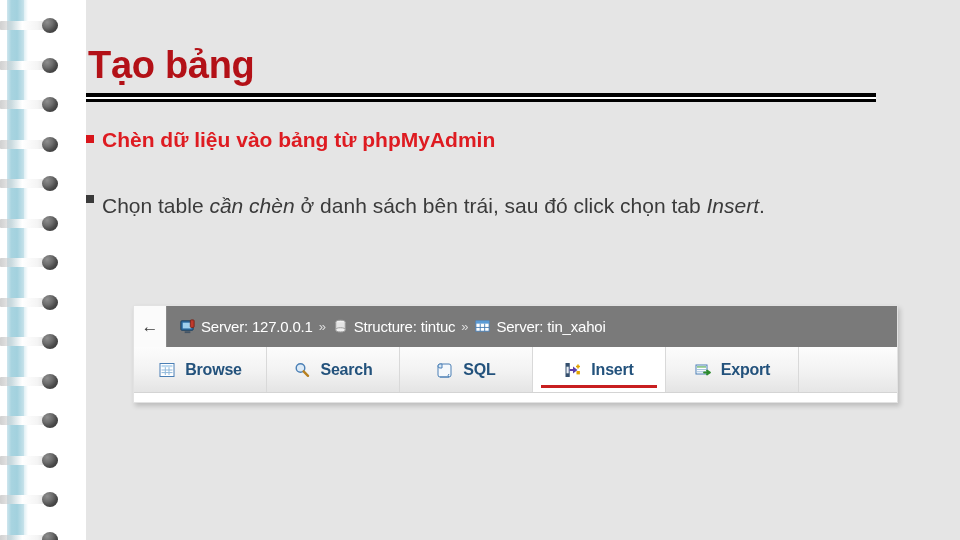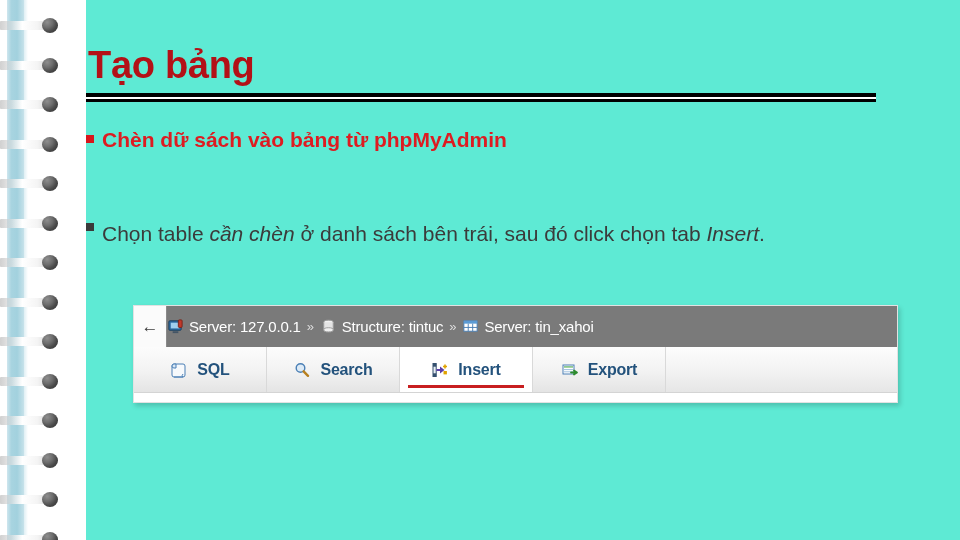--- a/index.html
+++ b/index.html
@@ -12,21 +12,21 @@
     background: #ffffff;
     font-family: "Liberation Sans", sans-serif;
     overflow: hidden;
     position: relative;
   }
 
   
   #slide {
     position: absolute;
     inset: 0;
-    background: #5eead4;
+    background: #e5e5e5;
     overflow: hidden;
   }
 
   
   #binding {
     position: absolute;
     left: 0;
     top: 0;
     width: 86px;
     height: 540px;
@@ -144,21 +144,20 @@
     font-weight: bold;
     color: #DE1B21;
     line-height: 28px;
     white-space: nowrap;
   }
 
   #bullet-2 {
     left: 0px;
     top: 186px;
     width: 790px;
-    margin-top: 28px;
   }
   #bullet-2 .btext {
     font-size: 21px;
     color: #3b3b3b;
     line-height: 40px;
     font-weight: 400;
   }
   #bullet-2 .btext em {
     font-style: italic;
   }
@@ -194,20 +193,21 @@
     border-right: 1px solid #8a8a8a;
   }
   .pma-back .arrow {
     color: #3c3c3c;
     font-size: 17px;
     line-height: 1;
   }
   .crumbs {
     display: flex;
     align-items: center;
+    padding-left: 12px;
     color: #ffffff;
     font-size: 15px;
     white-space: nowrap;
     letter-spacing: -0.2px;
   }
   .crumbs .sep {
     color: #dddddd;
     margin: 0 6px;
     font-size: 13px;
   }
@@ -334,21 +334,21 @@
     <div id="title">Tạo bảng</div>
 
     <div id="title-rule">
       <div class="rule-a"></div>
       <div class="rule-gap"></div>
       <div class="rule-b"></div>
     </div>
 
     <div class="bullet-row" id="bullet-1">
       <span class="sq red"></span>
-      <span class="btext">Chèn dữ sách vào bảng từ phpMyAdmin</span>
+      <span class="btext">Chèn dữ liệu vào bảng từ phpMyAdmin</span>
     </div>
 
     <div class="bullet-row" id="bullet-2">
       <span class="sq dark"></span>
       <span class="btext"><span>Chọn table </span><em>cần chèn</em><span> ở danh sách bên trái, sau đó click chọn</span>
         <span>tab </span><em>Insert</em><span>.</span>
       </span>
     </div>
 
     <div id="pma">
@@ -393,35 +393,48 @@
               </span>
               <span>Server: tin_xahoi</span>
             </span>
           </div>
       </div>
 
       <div class="pma-tabs" id="pma-tabs">
           <div class="pma-tab">
             <span class="tico">
               <svg width="18" height="18" viewBox="0 0 18 18">
-                <path d="M4 3 h9 a2 2 0 0 1 2 2 v9 a2 2 0 0 1 -2 2 h-9 a2 2 0 0 1 -2 -2 v-9 a2 2 0 0 1 2 -2 z" fill="#f6f9fc" stroke="#4a7fb5"></path>
-                <path d="M4 3 a2 2 0 0 0 0 4 h2 v-4 z" fill="#d9e8f5" stroke="#4a7fb5"></path>
-                <path d="M13 13 a2 2 0 0 0 0 3 h-9" fill="none" stroke="#4a7fb5"></path>
+                <rect x="2" y="2.5" width="14" height="13" fill="#ffffff" stroke="#4a7fb5"></rect>
+                <rect x="3.5" y="4" width="11" height="2.2" fill="#bcd9f0"></rect>
+                <line x1="7.3" y1="6.2" x2="7.3" y2="14" stroke="#8fb8da"></line>
+                <line x1="11" y1="6.2" x2="11" y2="14" stroke="#8fb8da"></line>
+                <line x1="3.5" y1="9" x2="14.5" y2="9" stroke="#8fb8da"></line>
+                <line x1="3.5" y1="11.6" x2="14.5" y2="11.6" stroke="#8fb8da"></line>
               </svg>
             </span>
-            <span class="tlabel">SQL</span>
+            <span class="tlabel">Browse</span>
           </div>
           <div class="pma-tab">
             <span class="tico">
               <svg width="18" height="18" viewBox="0 0 18 18">
                 <circle cx="7.5" cy="7" r="4.3" fill="#dceaf6" stroke="#4a7fb5" stroke-width="1.4"></circle>
                 <line x1="10.6" y1="10.3" x2="15" y2="14.8" stroke="#b8801f" stroke-width="2.4" stroke-linecap="round"></line>
               </svg>
             </span>
             <span class="tlabel">Search</span>
+          </div>
+          <div class="pma-tab">
+            <span class="tico">
+              <svg width="18" height="18" viewBox="0 0 18 18">
+                <path d="M4 3 h9 a2 2 0 0 1 2 2 v9 a2 2 0 0 1 -2 2 h-9 a2 2 0 0 1 -2 -2 v-9 a2 2 0 0 1 2 -2 z" fill="#f6f9fc" stroke="#4a7fb5"></path>
+                <path d="M4 3 a2 2 0 0 0 0 4 h2 v-4 z" fill="#d9e8f5" stroke="#4a7fb5"></path>
+                <path d="M13 13 a2 2 0 0 0 0 3 h-9" fill="none" stroke="#4a7fb5"></path>
+              </svg>
+            </span>
+            <span class="tlabel">SQL</span>
           </div>
           <div class="pma-tab active">
             <span class="tico">
               <svg width="18" height="18" viewBox="0 0 18 18">
                 <rect x="2" y="2.5" width="3.2" height="13" fill="#e9eef5" stroke="#35506e"></rect>
                 <rect x="2" y="2.5" width="3.2" height="3.2" fill="#35506e"></rect>
                 <rect x="2" y="12.3" width="3.2" height="3.2" fill="#35506e"></rect>
                 <path d="M5.5 9 h6" stroke="#5b3ea8" stroke-width="2"></path>
                 <path d="M9 5.5 L13.5 9 L9 12.5 z" fill="#5b3ea8"></path>
                 <path d="M14 3.5 v4 M12 5.5 h4" stroke="#e0a300" stroke-width="1.6"></path>

